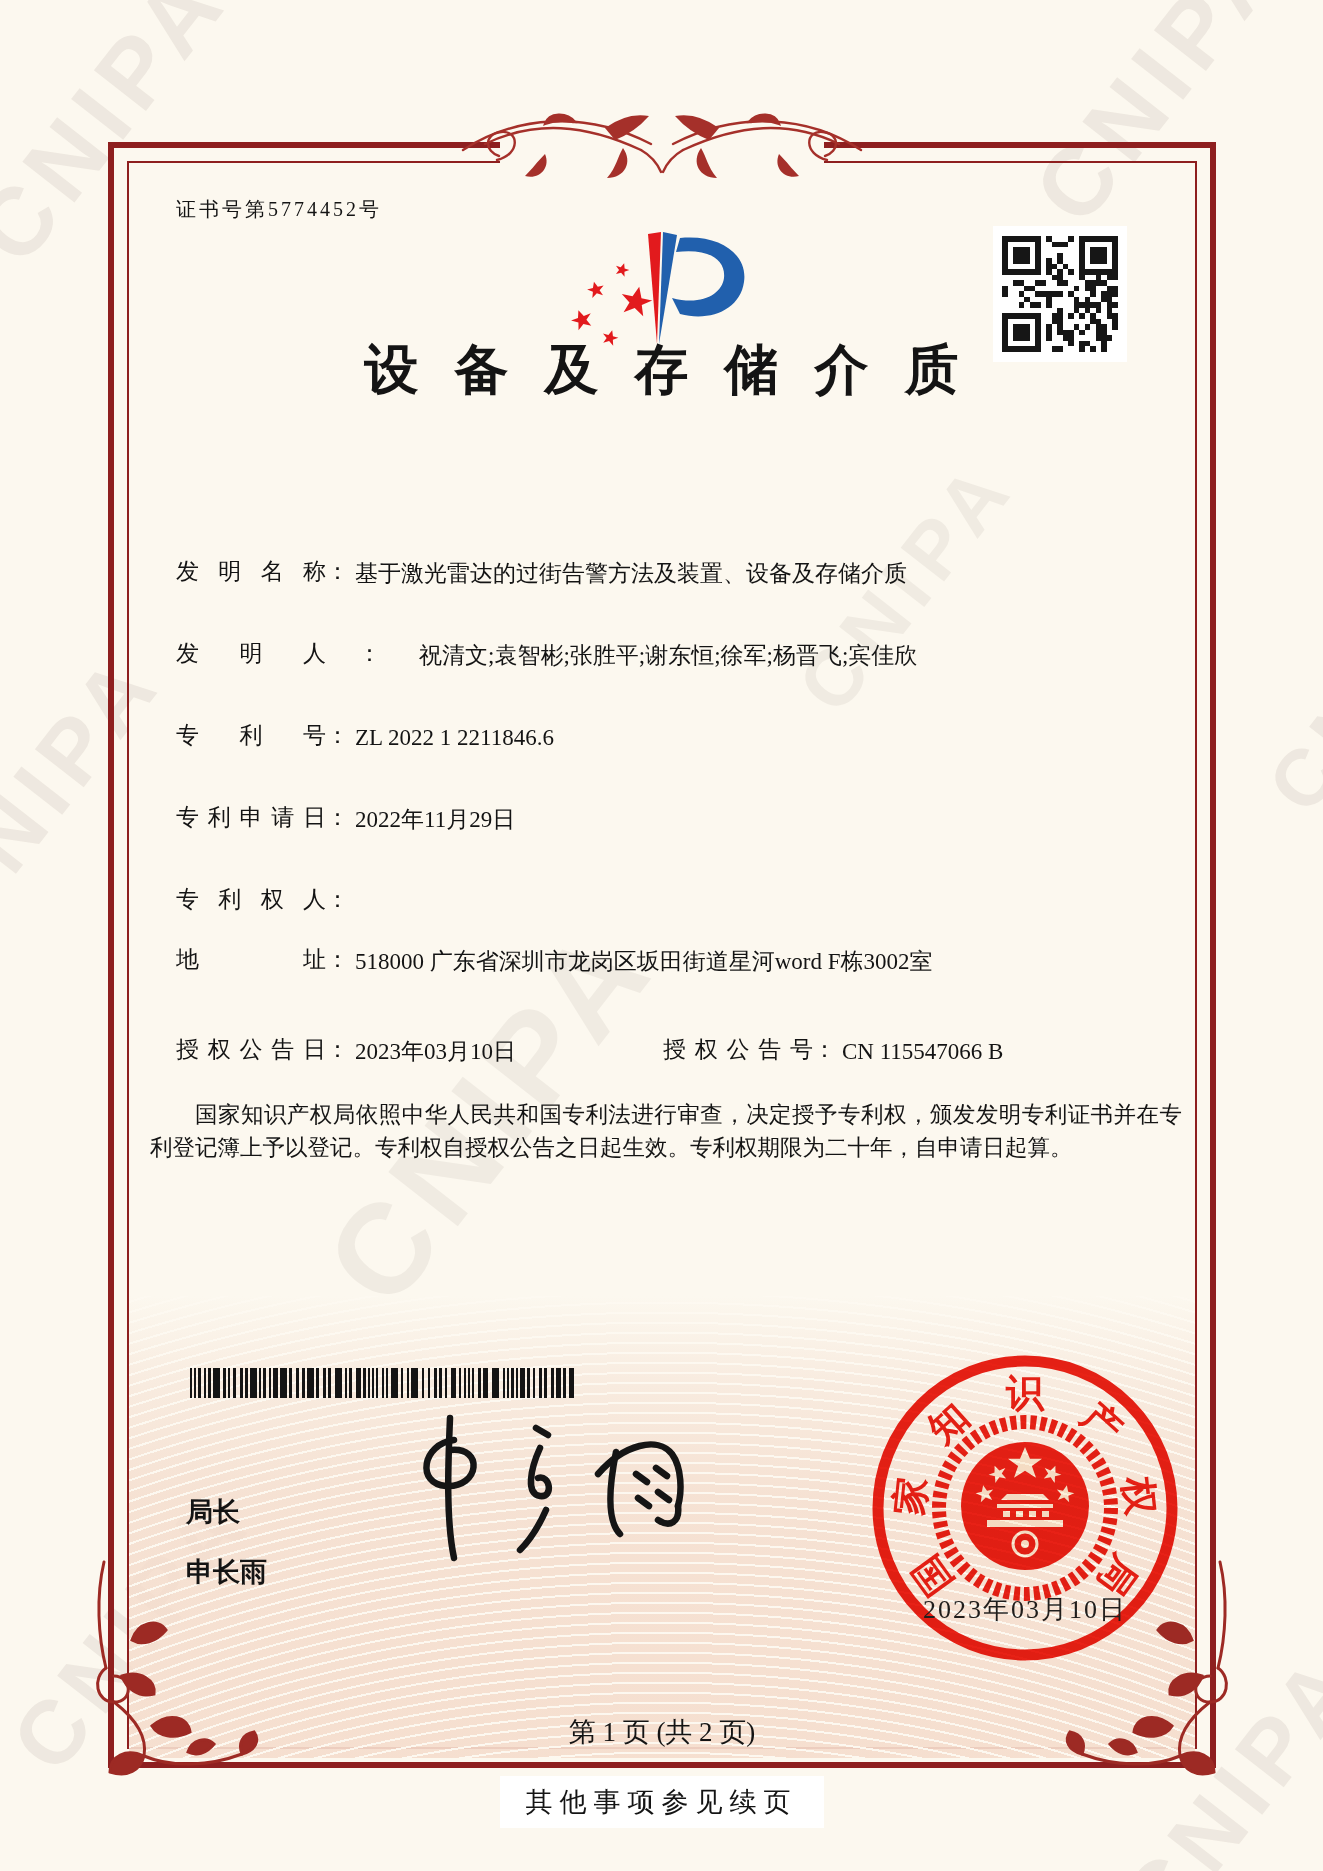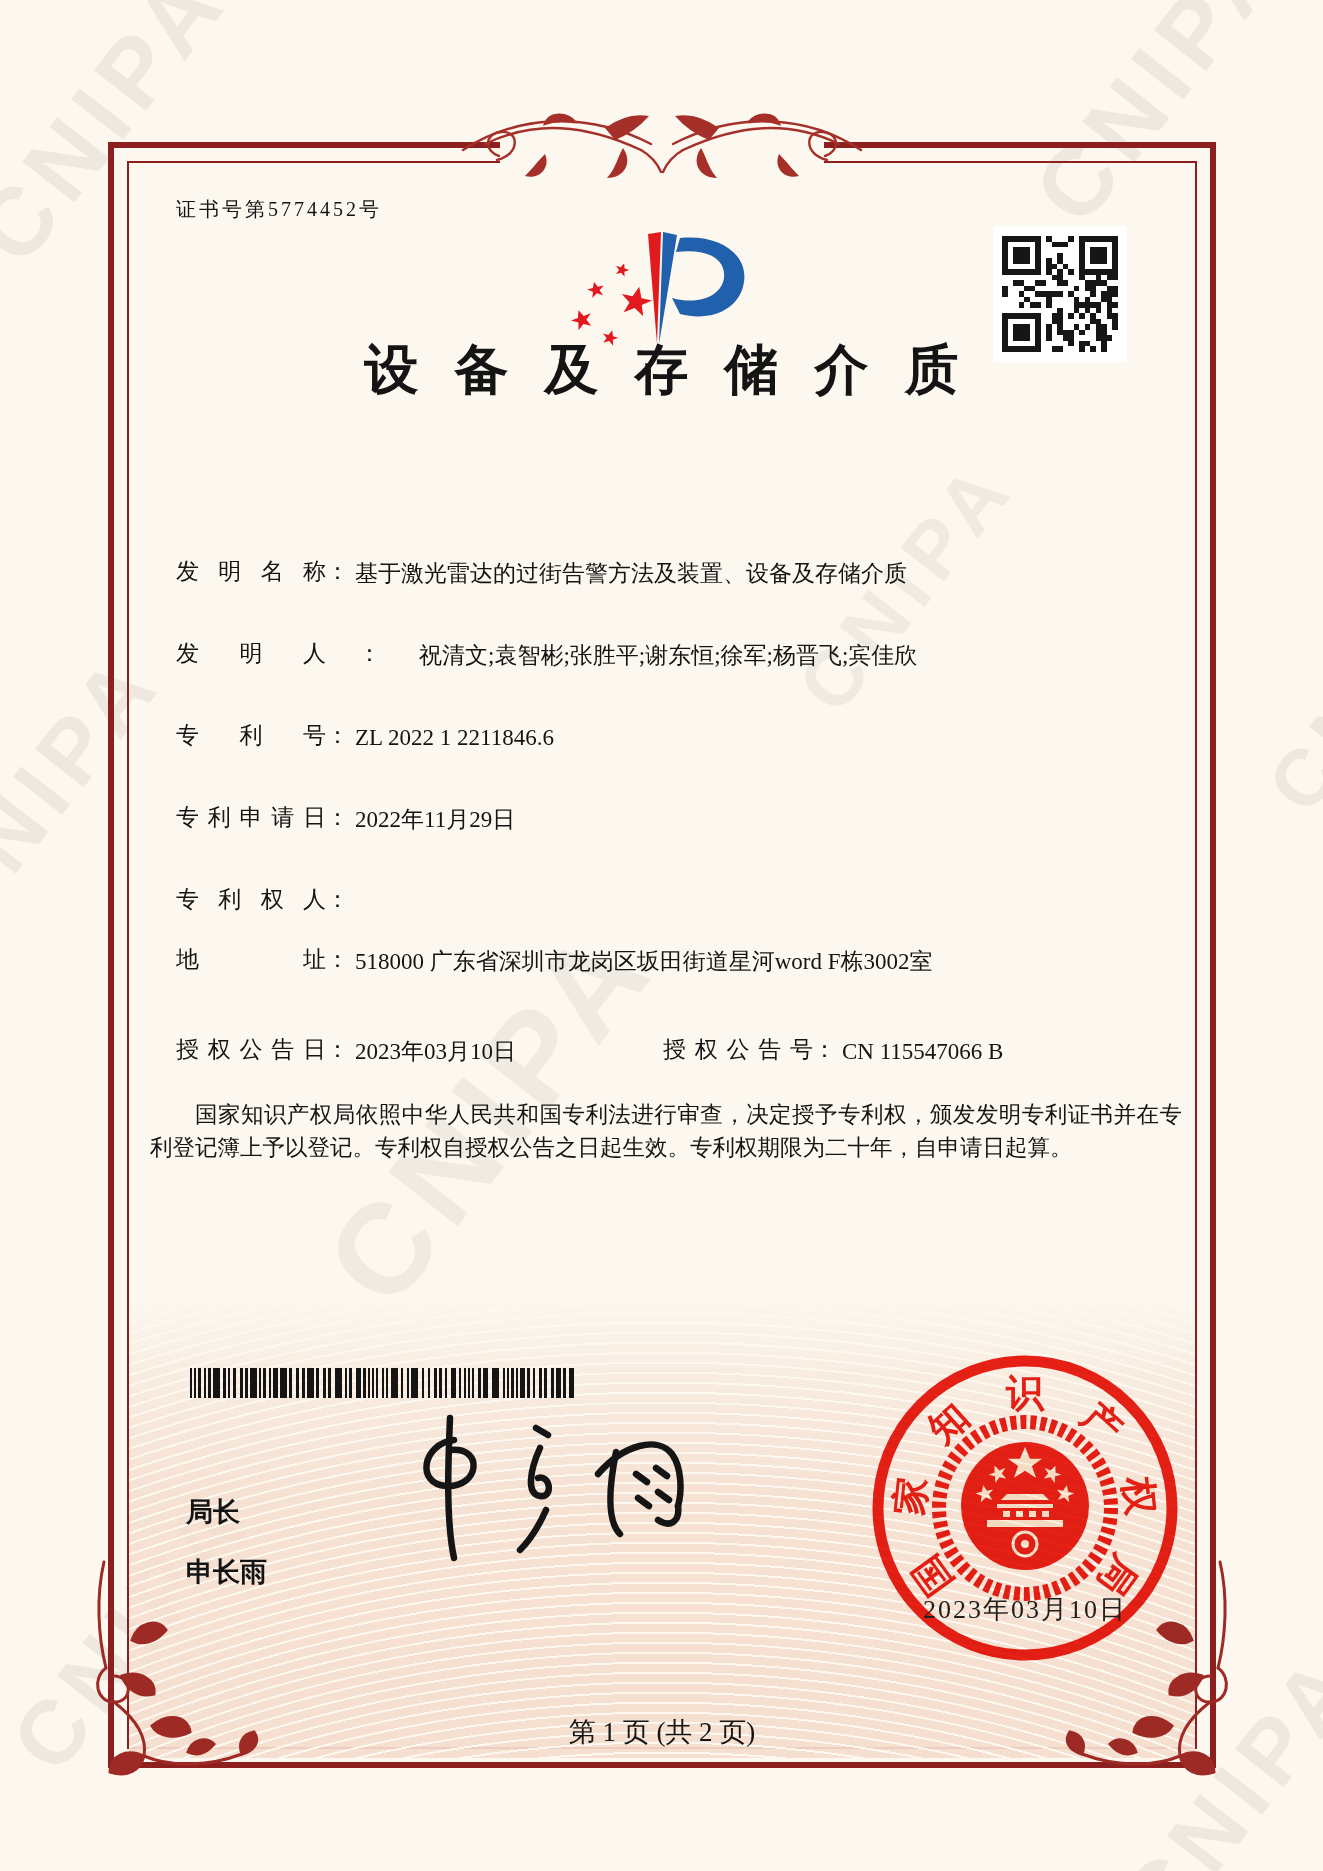--- a/index.html
+++ b/index.html
@@ -799,14 +799,17 @@
         <rect x="177" y="163" width="7" height="6" fill="#fdf6e8"></rect>
         <rect x="122" y="172" width="76" height="7" fill="#fdf6e8"></rect>
         <circle cx="160" cy="196" r="12" fill="#e9160a" stroke="#fdf6e8" stroke-width="3"></circle>
         <circle cx="160" cy="196" r="4" fill="#fdf6e8"></circle>
       </g>
       <text x="160" y="270" text-anchor="middle" font-size="26" letter-spacing="2" font-family="'Liberation Serif','DejaVu Serif',serif" fill="#151515">2023年03月10日</text>
     </svg>
   </div>
 
   <div class="page-num">第 1 页 (共 2 页)</div>
+  <div class="bottom-note">
+    <span class="bn-box">其他事项参见续页</span>
+  </div>
 
 </div>
 
 </body></html>

